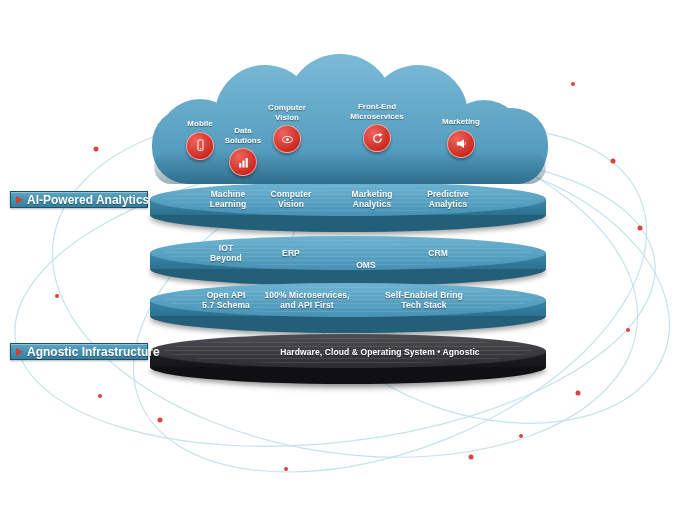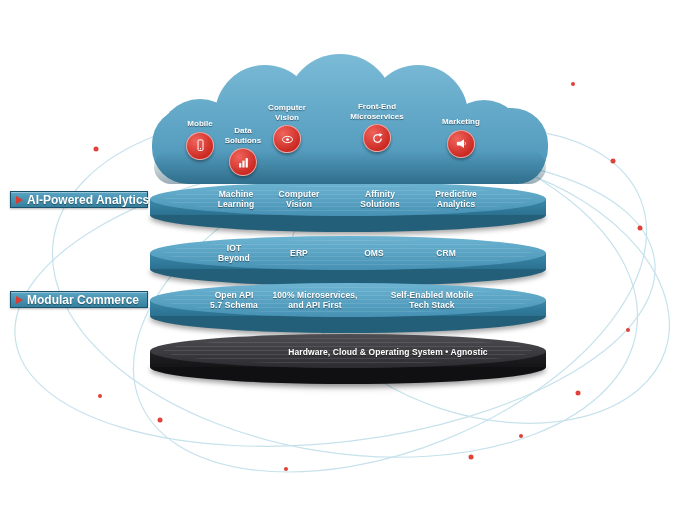--- a/index.html
+++ b/index.html
@@ -39,21 +39,20 @@
     background:repeating-linear-gradient(180deg, rgba(255,255,255,.10) 0 1px, rgba(255,255,255,0) 1px 4px);
   }
   .platter.dark .p-bot { background:#101012; }
   .platter.dark .p-mid { background:linear-gradient(180deg,#222226,#151517); }
   .platter.dark .p-top { background:linear-gradient(180deg,#4e4e52,#2c2c30); }
 
   .layer-item {
     position:absolute; z-index:3; color:#fff; font-size:8.5px; line-height:10px;
     font-weight:bold; text-align:center; text-shadow:0 1px 1px rgba(0,0,0,.45);
     letter-spacing:.1px;
-    margin-left:8px;
   }
 
   
   .banner {
     position:absolute; left:10px; width:138px; height:17px; z-index:4;
     display:flex; align-items:center; gap:4px; padding-left:5px; box-sizing:border-box;
     background:linear-gradient(180deg,#5aa5c4,#35809f);
     border:1px solid #1b506a; box-shadow:inset 0 1px 0 rgba(255,255,255,.35), 0 1px 2px rgba(0,0,0,.3);
   }
   .banner .tri {
@@ -112,41 +111,41 @@
   </svg>
 
   <div class="stack-shadow"></div>
 
   <div class="platter" style="top:182px">
     <div class="p-bot"></div>
     <div class="p-mid"></div>
     <div class="p-top"></div>
     <div class="layer-item" style="left:50px;top:7px;width:56px">Machine Learning</div>
     <div class="layer-item" style="left:113px;top:7px;width:56px">Computer Vision</div>
-    <div class="layer-item" style="left:194px;top:7px;width:56px">Affinity Solutions</div>
+    <div class="layer-item" style="left:194px;top:7px;width:56px">Marketing Analytics</div>
     <div class="layer-item" style="left:268px;top:7px;width:60px">Predictive Analytics</div>
   </div>
 
   <div class="platter" style="top:236px">
     <div class="p-bot"></div>
     <div class="p-mid"></div>
     <div class="p-top"></div>
     <div class="layer-item" style="left:56px;top:7px;width:40px">IOT Beyond</div>
     <div class="layer-item" style="left:121px;top:12px;width:40px">ERP</div>
-    <div class="layer-item" style="left:196px;top:12px;width:40px">OMS</div>
+    <div class="layer-item" style="left:196px;top:24px;width:40px">OMS</div>
     <div class="layer-item" style="left:268px;top:12px;width:40px">CRM</div>
   </div>
 
   <div class="platter" style="top:283px">
     <div class="p-bot"></div>
     <div class="p-mid"></div>
     <div class="p-top"></div>
     <div class="layer-item" style="left:50px;top:7px;width:52px">Open API 5.7 Schema</div>
     <div class="layer-item" style="left:109px;top:7px;width:96px">100% Microservices, and API First</div>
-    <div class="layer-item" style="left:230px;top:7px;width:88px">Self-Enabled Mobile Tech Stack</div>
+    <div class="layer-item" style="left:230px;top:7px;width:88px">Self-Enabled Bring Tech Stack</div>
   </div>
 
   <div class="platter dark" style="top:334px">
     <div class="p-bot"></div>
     <div class="p-mid"></div>
     <div class="p-top"></div>
     <div class="layer-item" style="left:0;top:13px;width:460px">Hardware, Cloud &amp; Operating System  •  Agnostic</div>
   </div>
 
   <svg id="cloud" width="678" height="514">
@@ -223,18 +222,18 @@
           <path d="M17.5 10 a3 3 0 0 1 0 4" stroke="#fff" fill="none" stroke-width="1.5"></path>
         </svg>
     </div>
   </div>
 
 
   <div class="banner" style="top:191px">
     <span class="tri"></span>
     <span class="lbl">AI-Powered Analytics</span>
   </div>
-  <div class="banner" style="top:291px">
+  <div class="banner" style="top:343px">
     <span class="tri"></span>
-    <span class="lbl">Modular Commerce</span>
+    <span class="lbl">Agnostic Infrastructure</span>
   </div>
 
 </div>
 
 </body></html>

